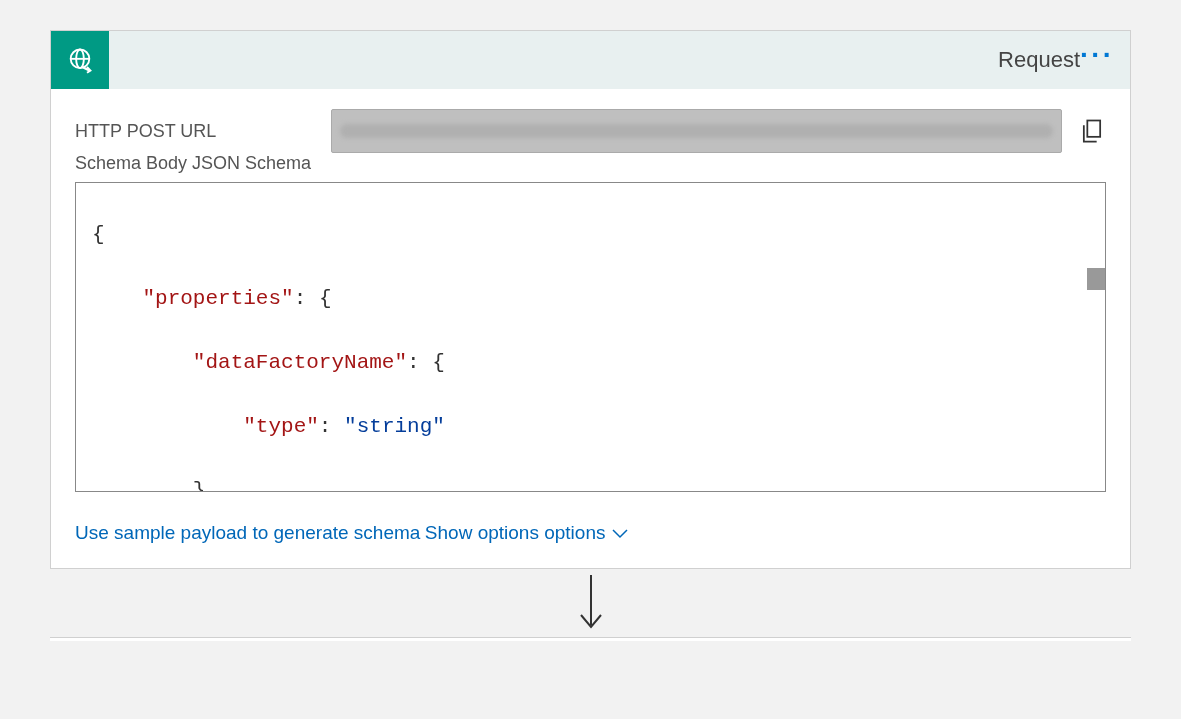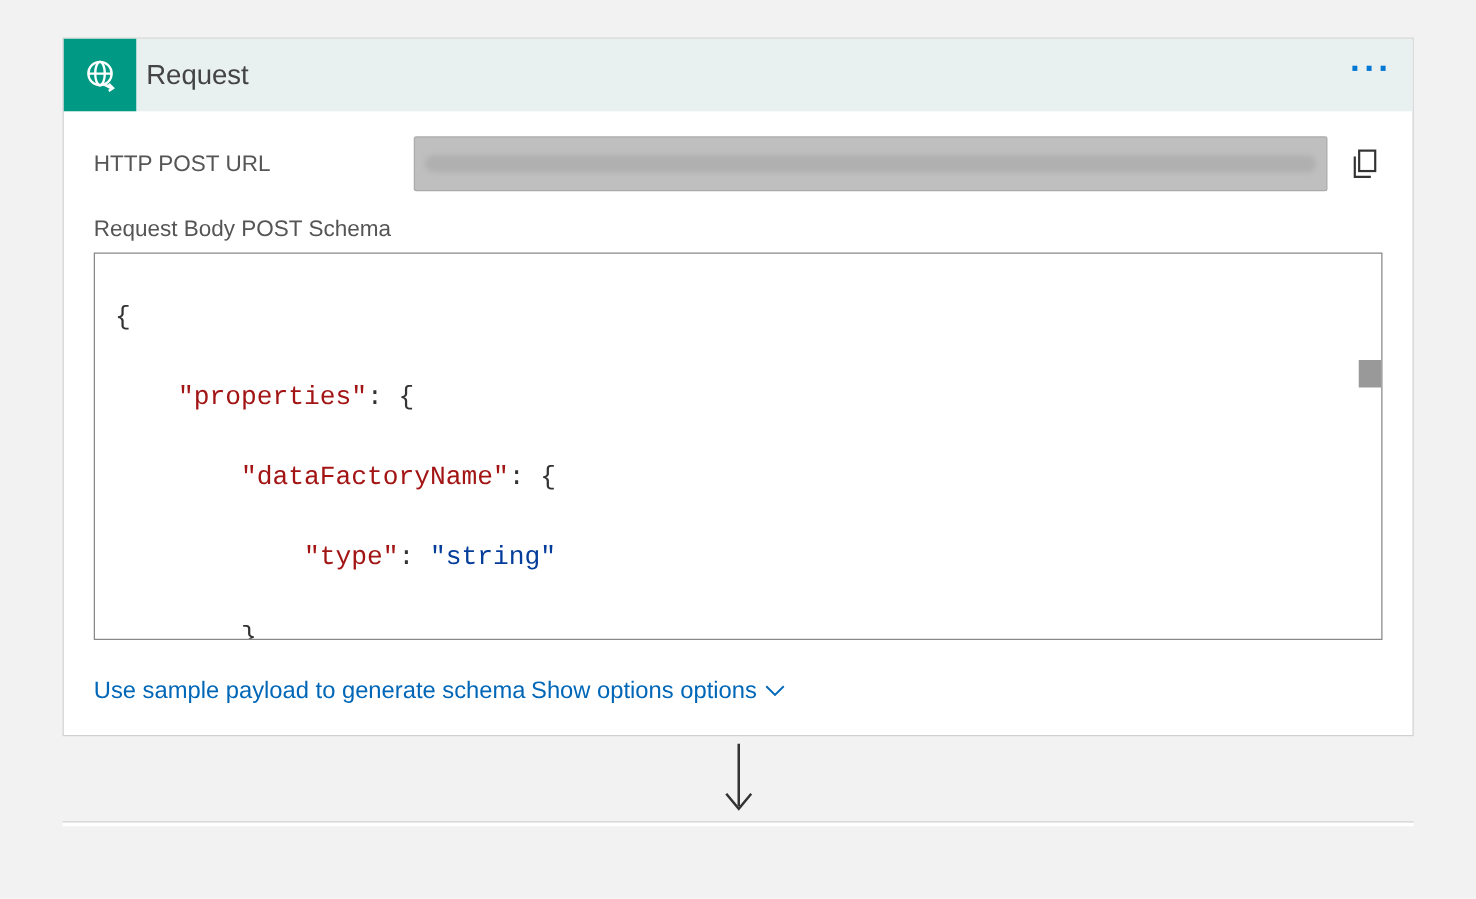--- a/index.html
+++ b/index.html
@@ -38,38 +38,38 @@
     .icon-box svg {
       width: 28px;
       height: 28px;
     }
     .card-title {
       font-size: 22px;
       color: #444;
       font-weight: 400;
       margin-left: 8px;
       flex: 1;
+      text-align: right;
     }
     .more-dots {
       color: #0078d4;
       font-size: 28px;
       letter-spacing: 2px;
       cursor: pointer;
       font-weight: bold;
       line-height: 10px;
       padding-bottom: 10px;
     }
     .card-body {
       padding: 20px 24px 24px 24px;
     }
     .row {
       display: flex;
       align-items: center;
       gap: 16px;
-      margin-bottom: 20px;
     }
     .row-label {
       font-size: 18px;
       color: #555;
       width: 240px;
       flex-shrink: 0;
     }
     .url-box {
       flex: 1;
       height: 44px;
@@ -201,21 +201,21 @@
       <div class="row-label">HTTP POST URL</div>
       <div class="url-box"></div>
       <div class="copy-icon">
         <svg viewBox="0 0 24 24">
           <rect x="8" y="3" width="11" height="14"></rect>
           <polyline points="5 7, 5 21, 16 21"></polyline>
         </svg>
       </div>
     </div>
 
-    <div class="section-label">Request Body POST Schema</div>
+    <div class="section-label">Schema Body JSON Schema</div>
 
     <div class="code-editor">
 <span class="code-line"><span class="brace">{</span></span>
 <span class="code-line">    <span class="key">"properties"</span>: <span class="brace">{</span></span>
 <span class="code-line">        <span class="key">"dataFactoryName"</span>: <span class="brace">{</span></span>
 <span class="code-line">            <span class="key">"type"</span>: <span class="str">"string"</span></span>
 <span class="code-line">        <span class="brace">},</span></span>
 
 
 

